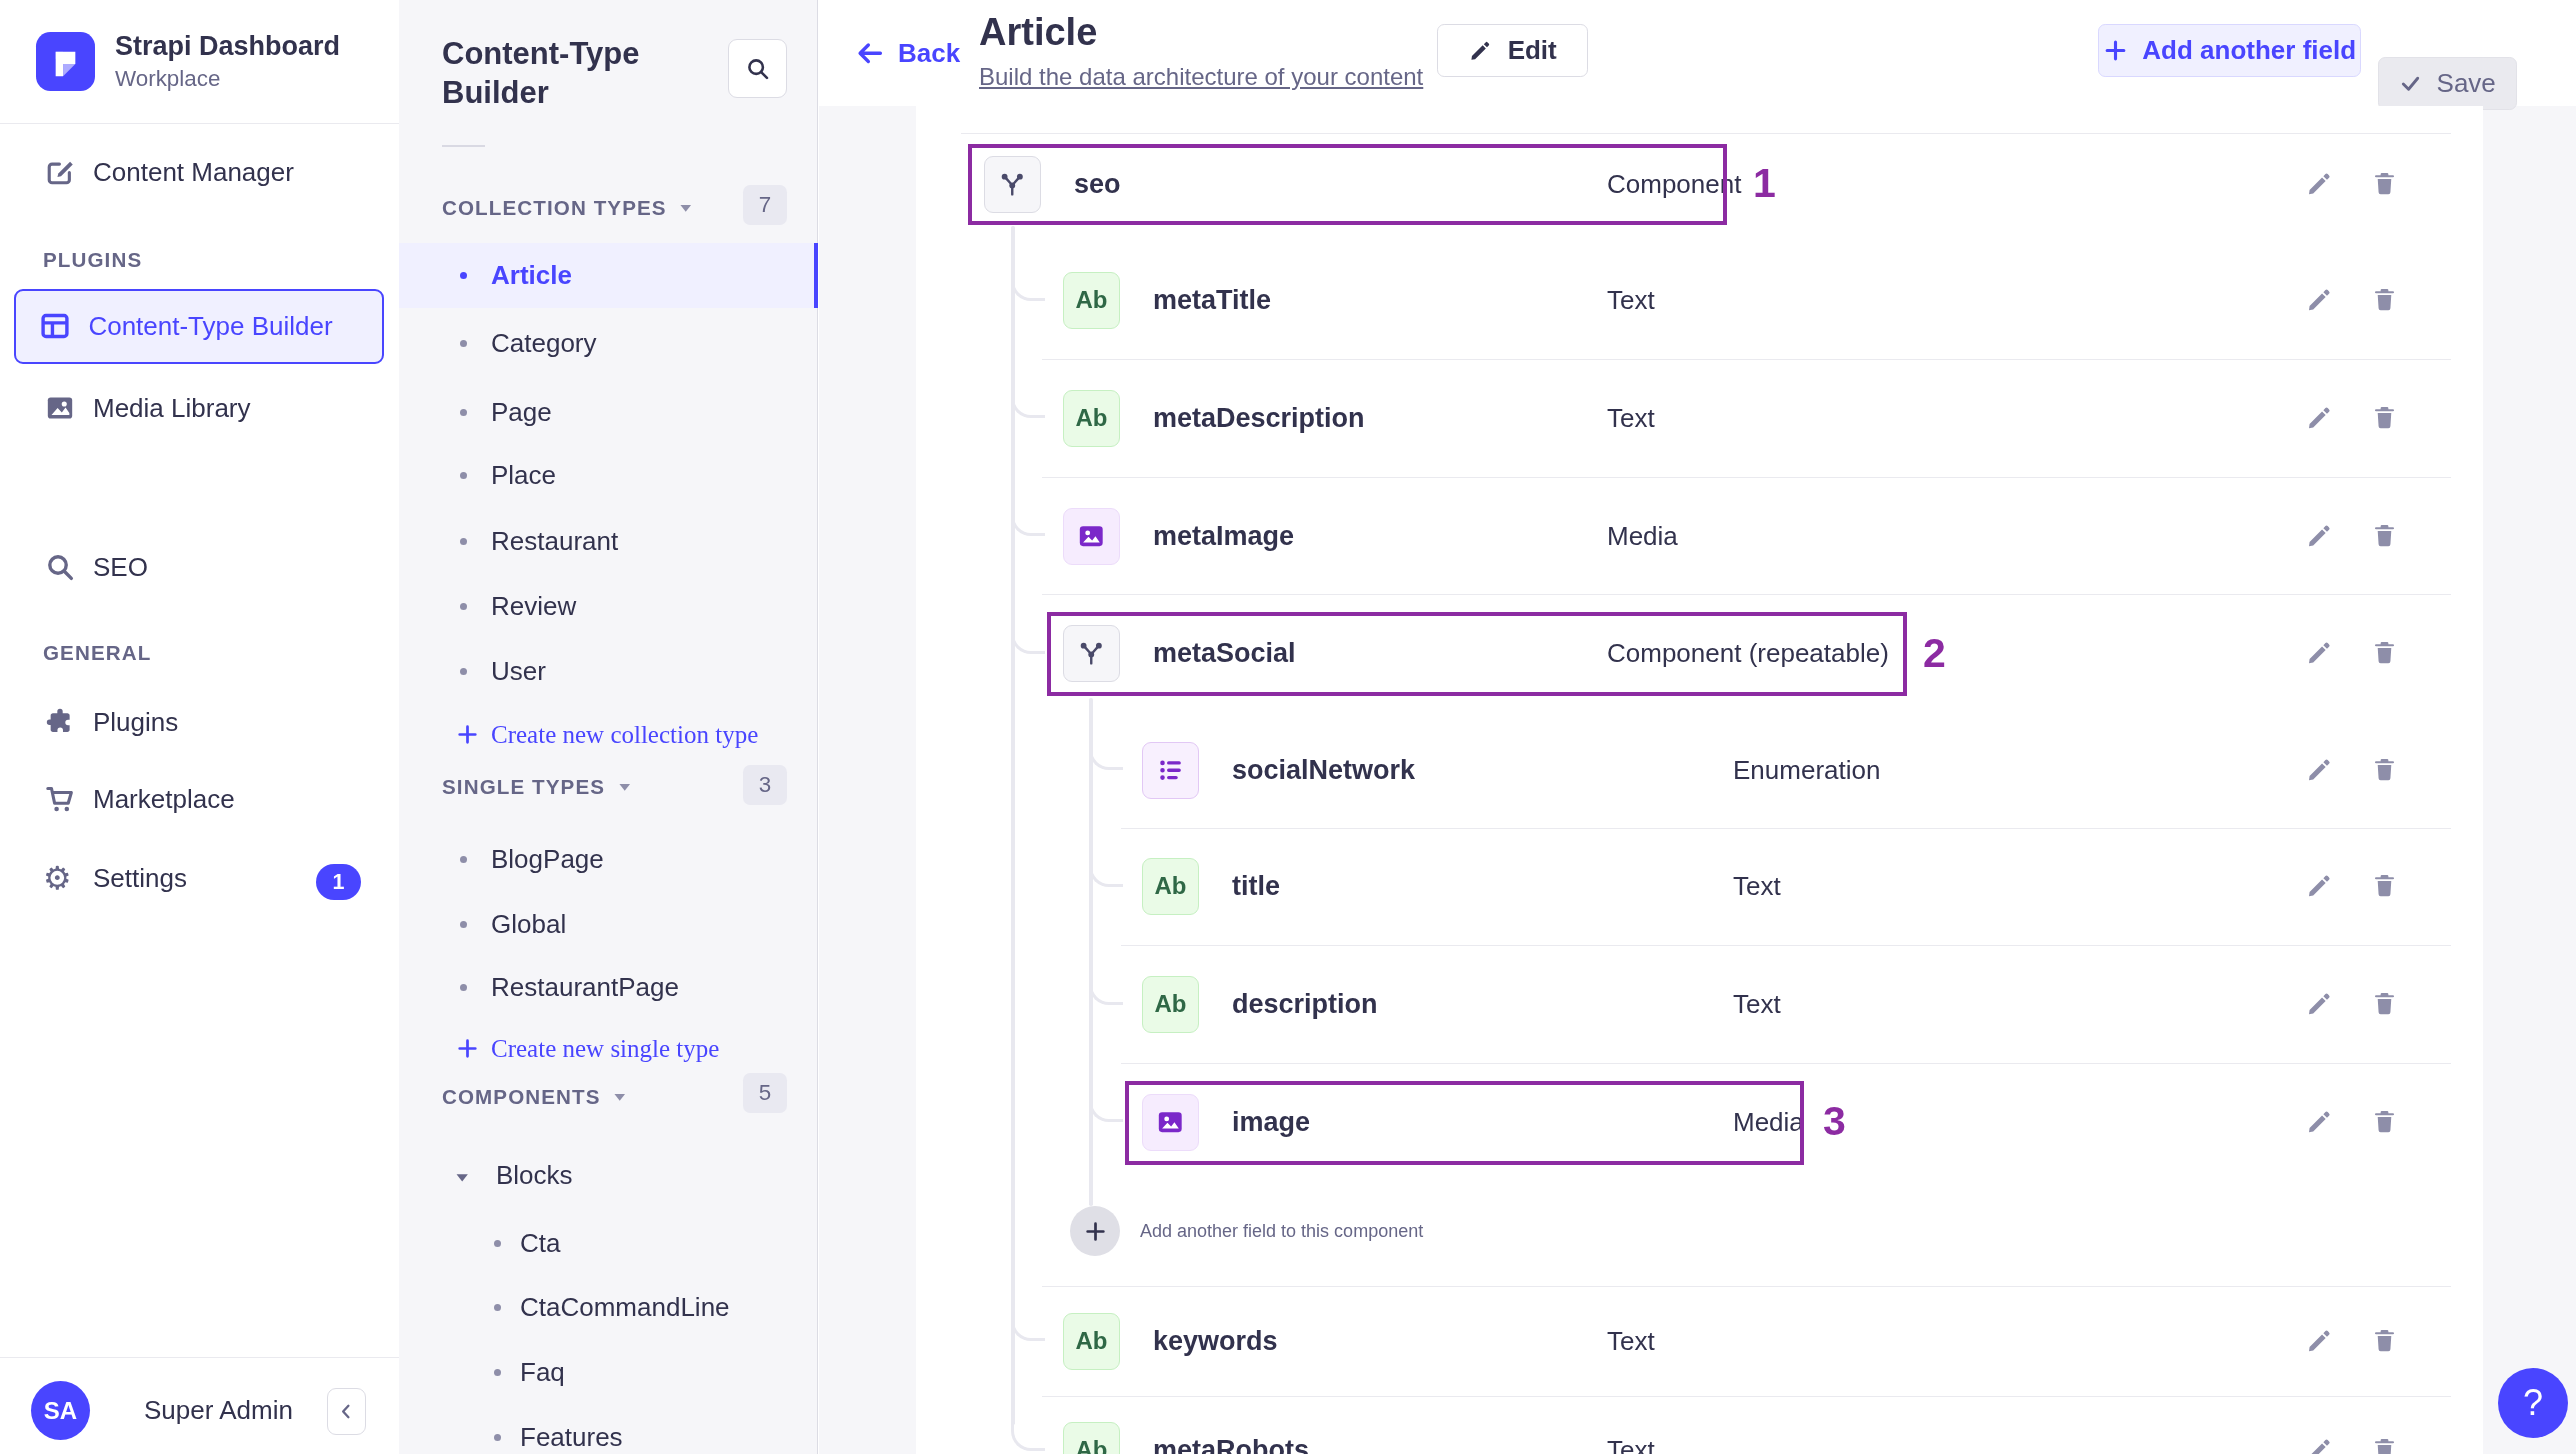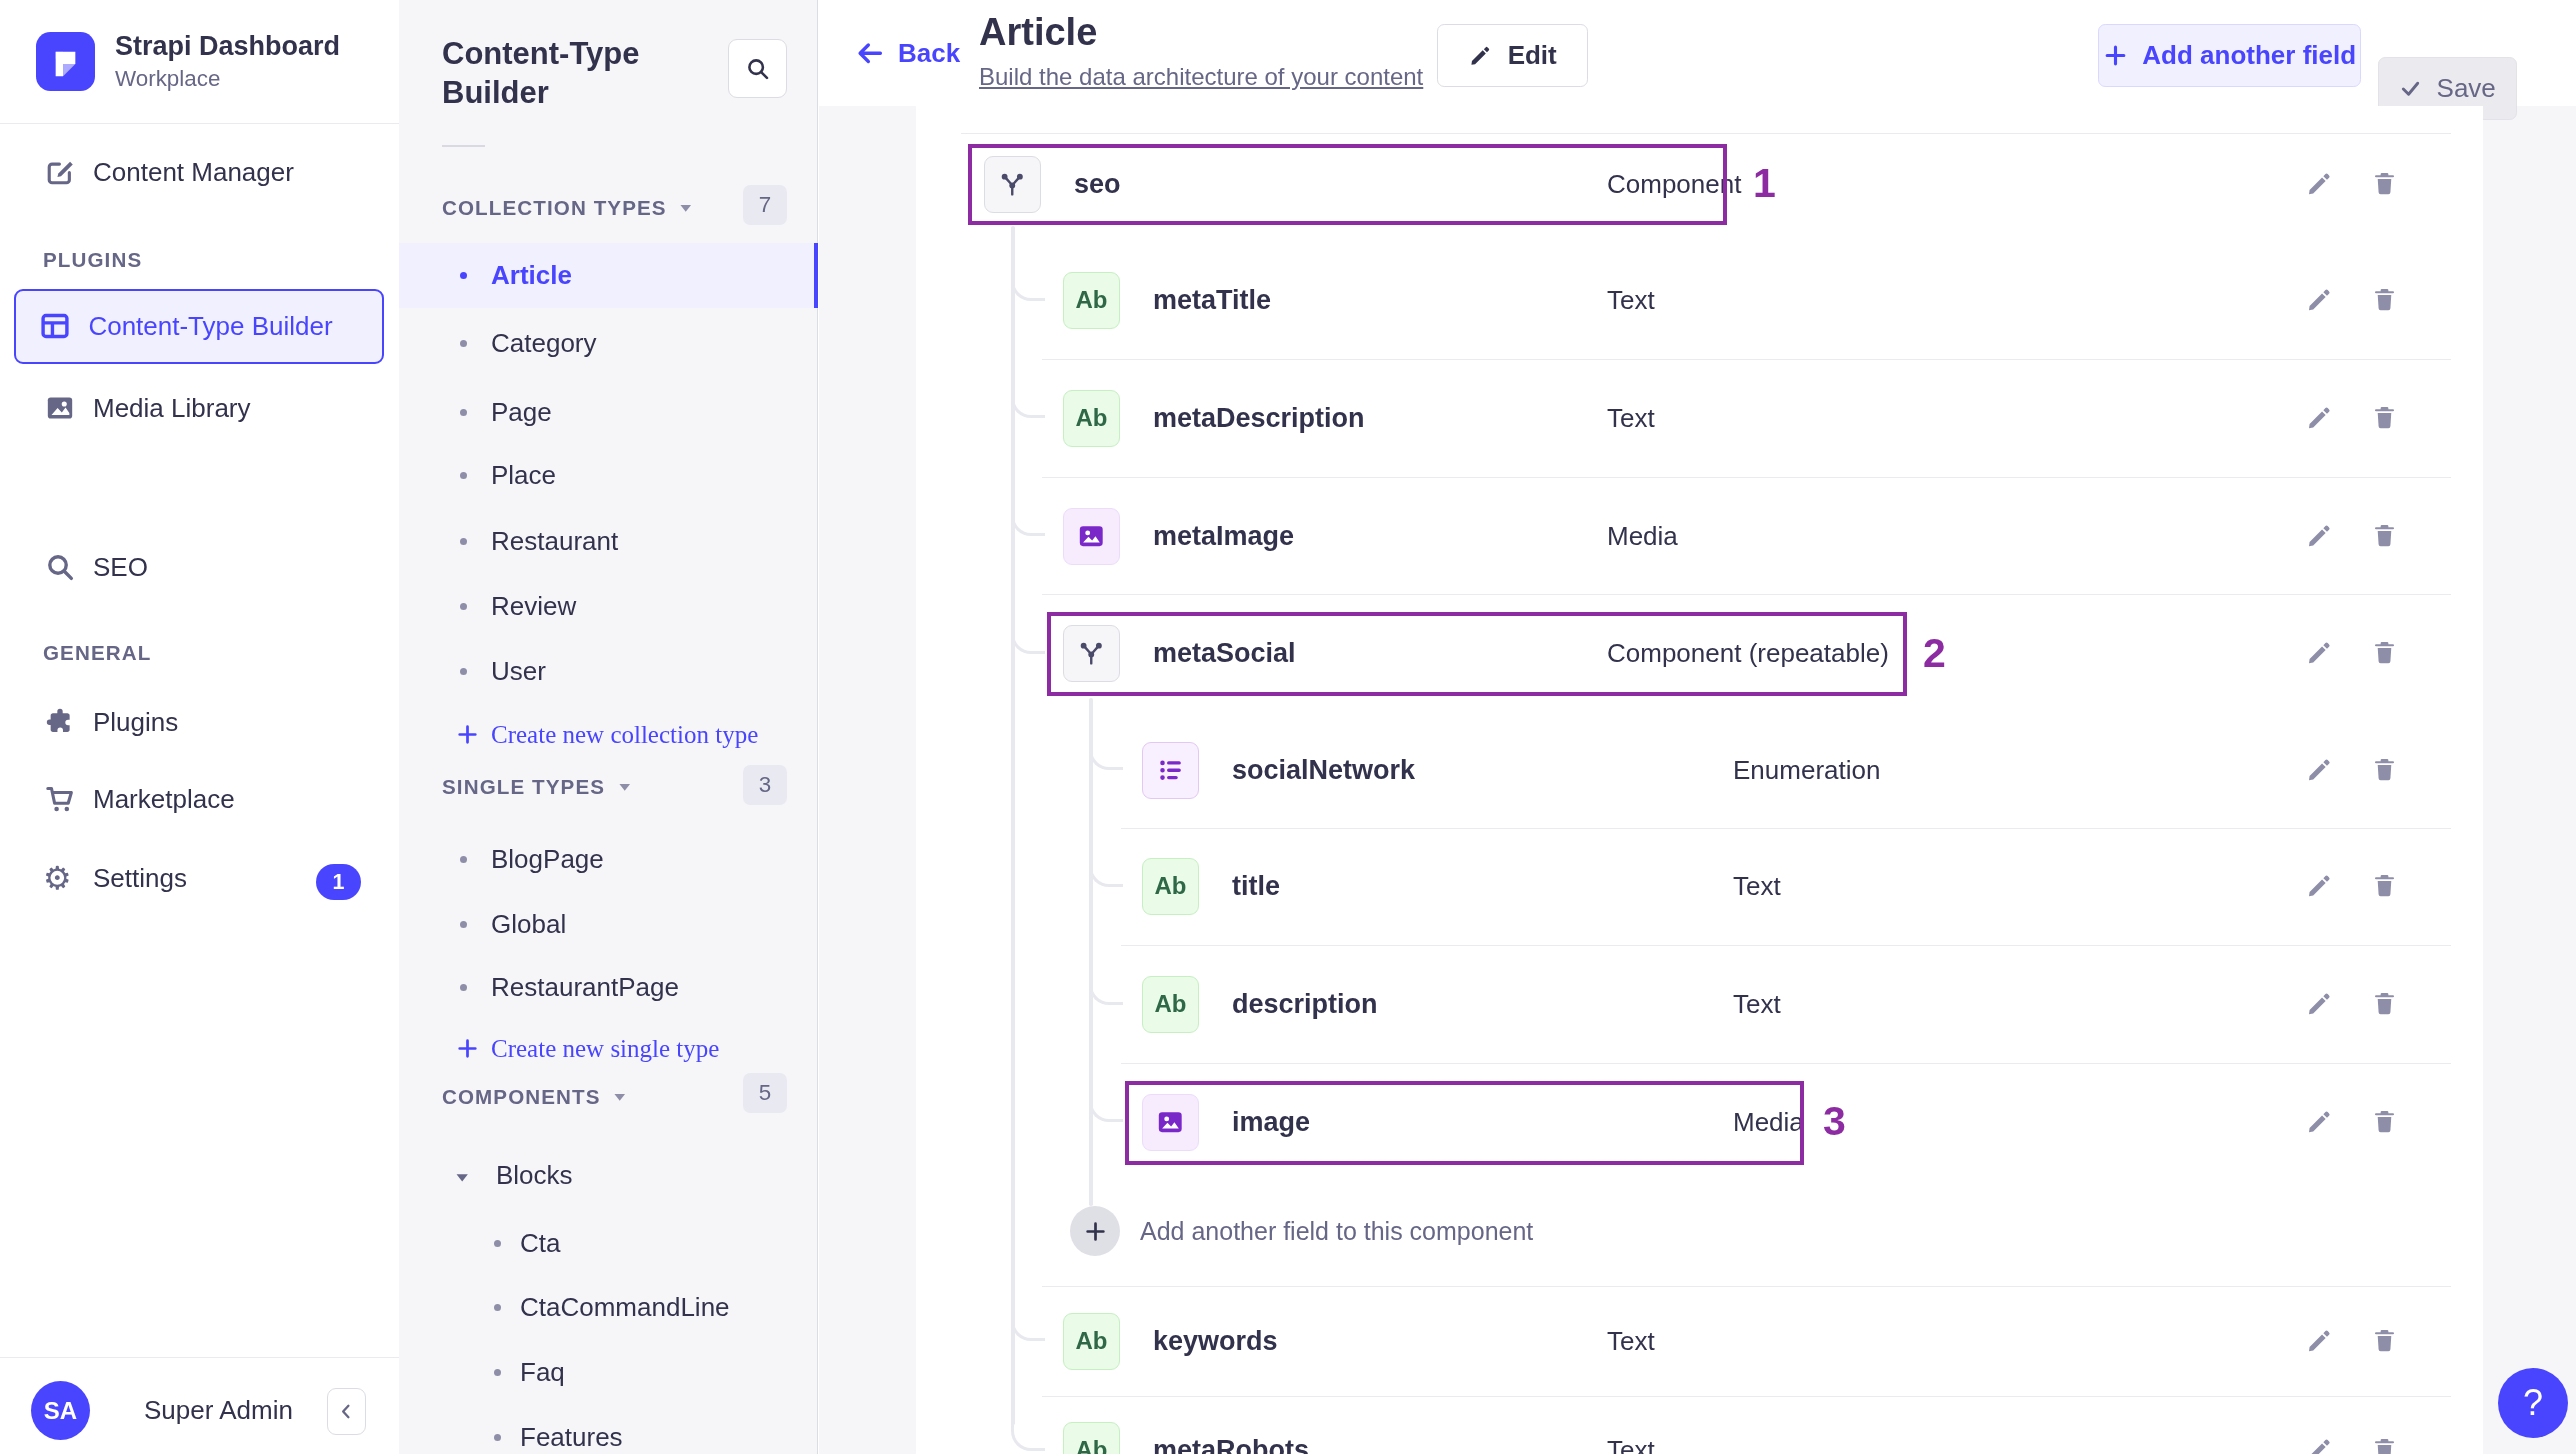--- a/index.html
+++ b/index.html
@@ -52,21 +52,21 @@
   .blocks-caret{position:absolute;left:56px;top:27px;}
   .blocks-lbl{position:absolute;left:97px;top:0;line-height:65px;font-size:26px;color:#32324d;}
 
   
   .main-header{position:absolute;left:819px;top:0;width:1757px;height:106px;background:#fff;}
   .main-bg{position:absolute;left:819px;top:106px;width:1757px;height:1348px;background:#f6f6f9;}
   .back-link{position:absolute;left:36px;top:0;height:106px;display:flex;align-items:center;gap:12.6px;
              color:#4945ff;font-size:26px;font-weight:600;}
   .page-title{position:absolute;left:160px;top:10.8px;font-size:38px;font-weight:700;color:#32324d;}
   .page-sub{position:absolute;left:160px;top:63px;font-size:24px;color:#666687;text-decoration:underline;}
-  .btn{position:absolute;top:24px;height:63px;border-radius:7.2px;display:flex;align-items:center;justify-content:center;gap:14.4px;
+  .btn{position:absolute;top:24px;height:53px;border-radius:7.2px;display:flex;align-items:center;justify-content:center;gap:14.4px;
        font-size:26px;box-sizing:border-box;}
   .btn-edit{left:618px;width:151px;background:#fff;border:0.9px solid #dcdce4;color:#32324d;font-weight:600;}
   .btn-add{left:1279px;width:263px;background:#f0f0ff;border:0.9px solid #d9d8ff;color:#4945ff;font-weight:700;}
   .btn-save{left:1559px;width:139px;background:#eaeaef;border:0.9px solid #e2e2e8;color:#666687;font-weight:400;margin-top:33px;}
 
   
   .card{position:absolute;left:916px;top:106px;width:1567px;height:1348px;background:#fff;}
   .rowdiv{position:absolute;height:0.9px;background:#eaeaef;right:32px;}
   .tree-v{position:absolute;width:3.6px;background:#e8e8ef;border-radius:1.8px;}
   .tree-c{position:absolute;width:34px;height:27px;border-left:3.6px solid #e8e8ef;border-bottom:3.6px solid #e8e8ef;
@@ -80,21 +80,21 @@
   .lvl0 .ftype,.lvl1 .ftype{left:691px}.lvl2 .ftype{left:817px}
   .acts{position:absolute;top:25px;left:1389px;display:flex;gap:36px;}
   .ic-text{background:#eafbe7;border:0.9px solid #c6f0c2;color:#2f6846;font-size:24px;font-weight:700;}
   .ic-comp{background:#f6f6f9;border:0.9px solid #dcdce4;}
   .ic-enum{background:#f8f0fe;border:0.9px solid #e2c8f5;}
   .ic-media{background:#f6ecfe;border:0.9px solid #ecdcfa;}
   .hl-box{position:absolute;border:4.5px solid #8c2ba2;box-sizing:border-box;}
   .hl-num{position:absolute;font-size:41px;font-weight:700;color:#8c2ba2;line-height:1;}
   .add-circle{position:absolute;left:154px;top:1100px;width:50px;height:50px;border-radius:50%;background:#dfdfe6;
               display:flex;align-items:center;justify-content:center;}
-  .add-label{position:absolute;left:224px;top:1100px;line-height:50px;font-size:25px;color:#666687;}
+  .add-label{position:absolute;left:224px;top:1100px;line-height:50px;font-size:18px;color:#666687;}
   .help-fab{position:absolute;left:2498px;top:1368px;width:70px;height:70px;border-radius:50%;background:#4945ff;color:#fff;
             font-size:36px;display:flex;align-items:center;justify-content:center;}
   .gear-glyph{font-family:"DejaVu Sans",sans-serif;font-size:32px;color:#666687;line-height:34px;}
 </style>
 </head>
 <body>
 
 <div class="stage">
 
   <div class="sidebar">

